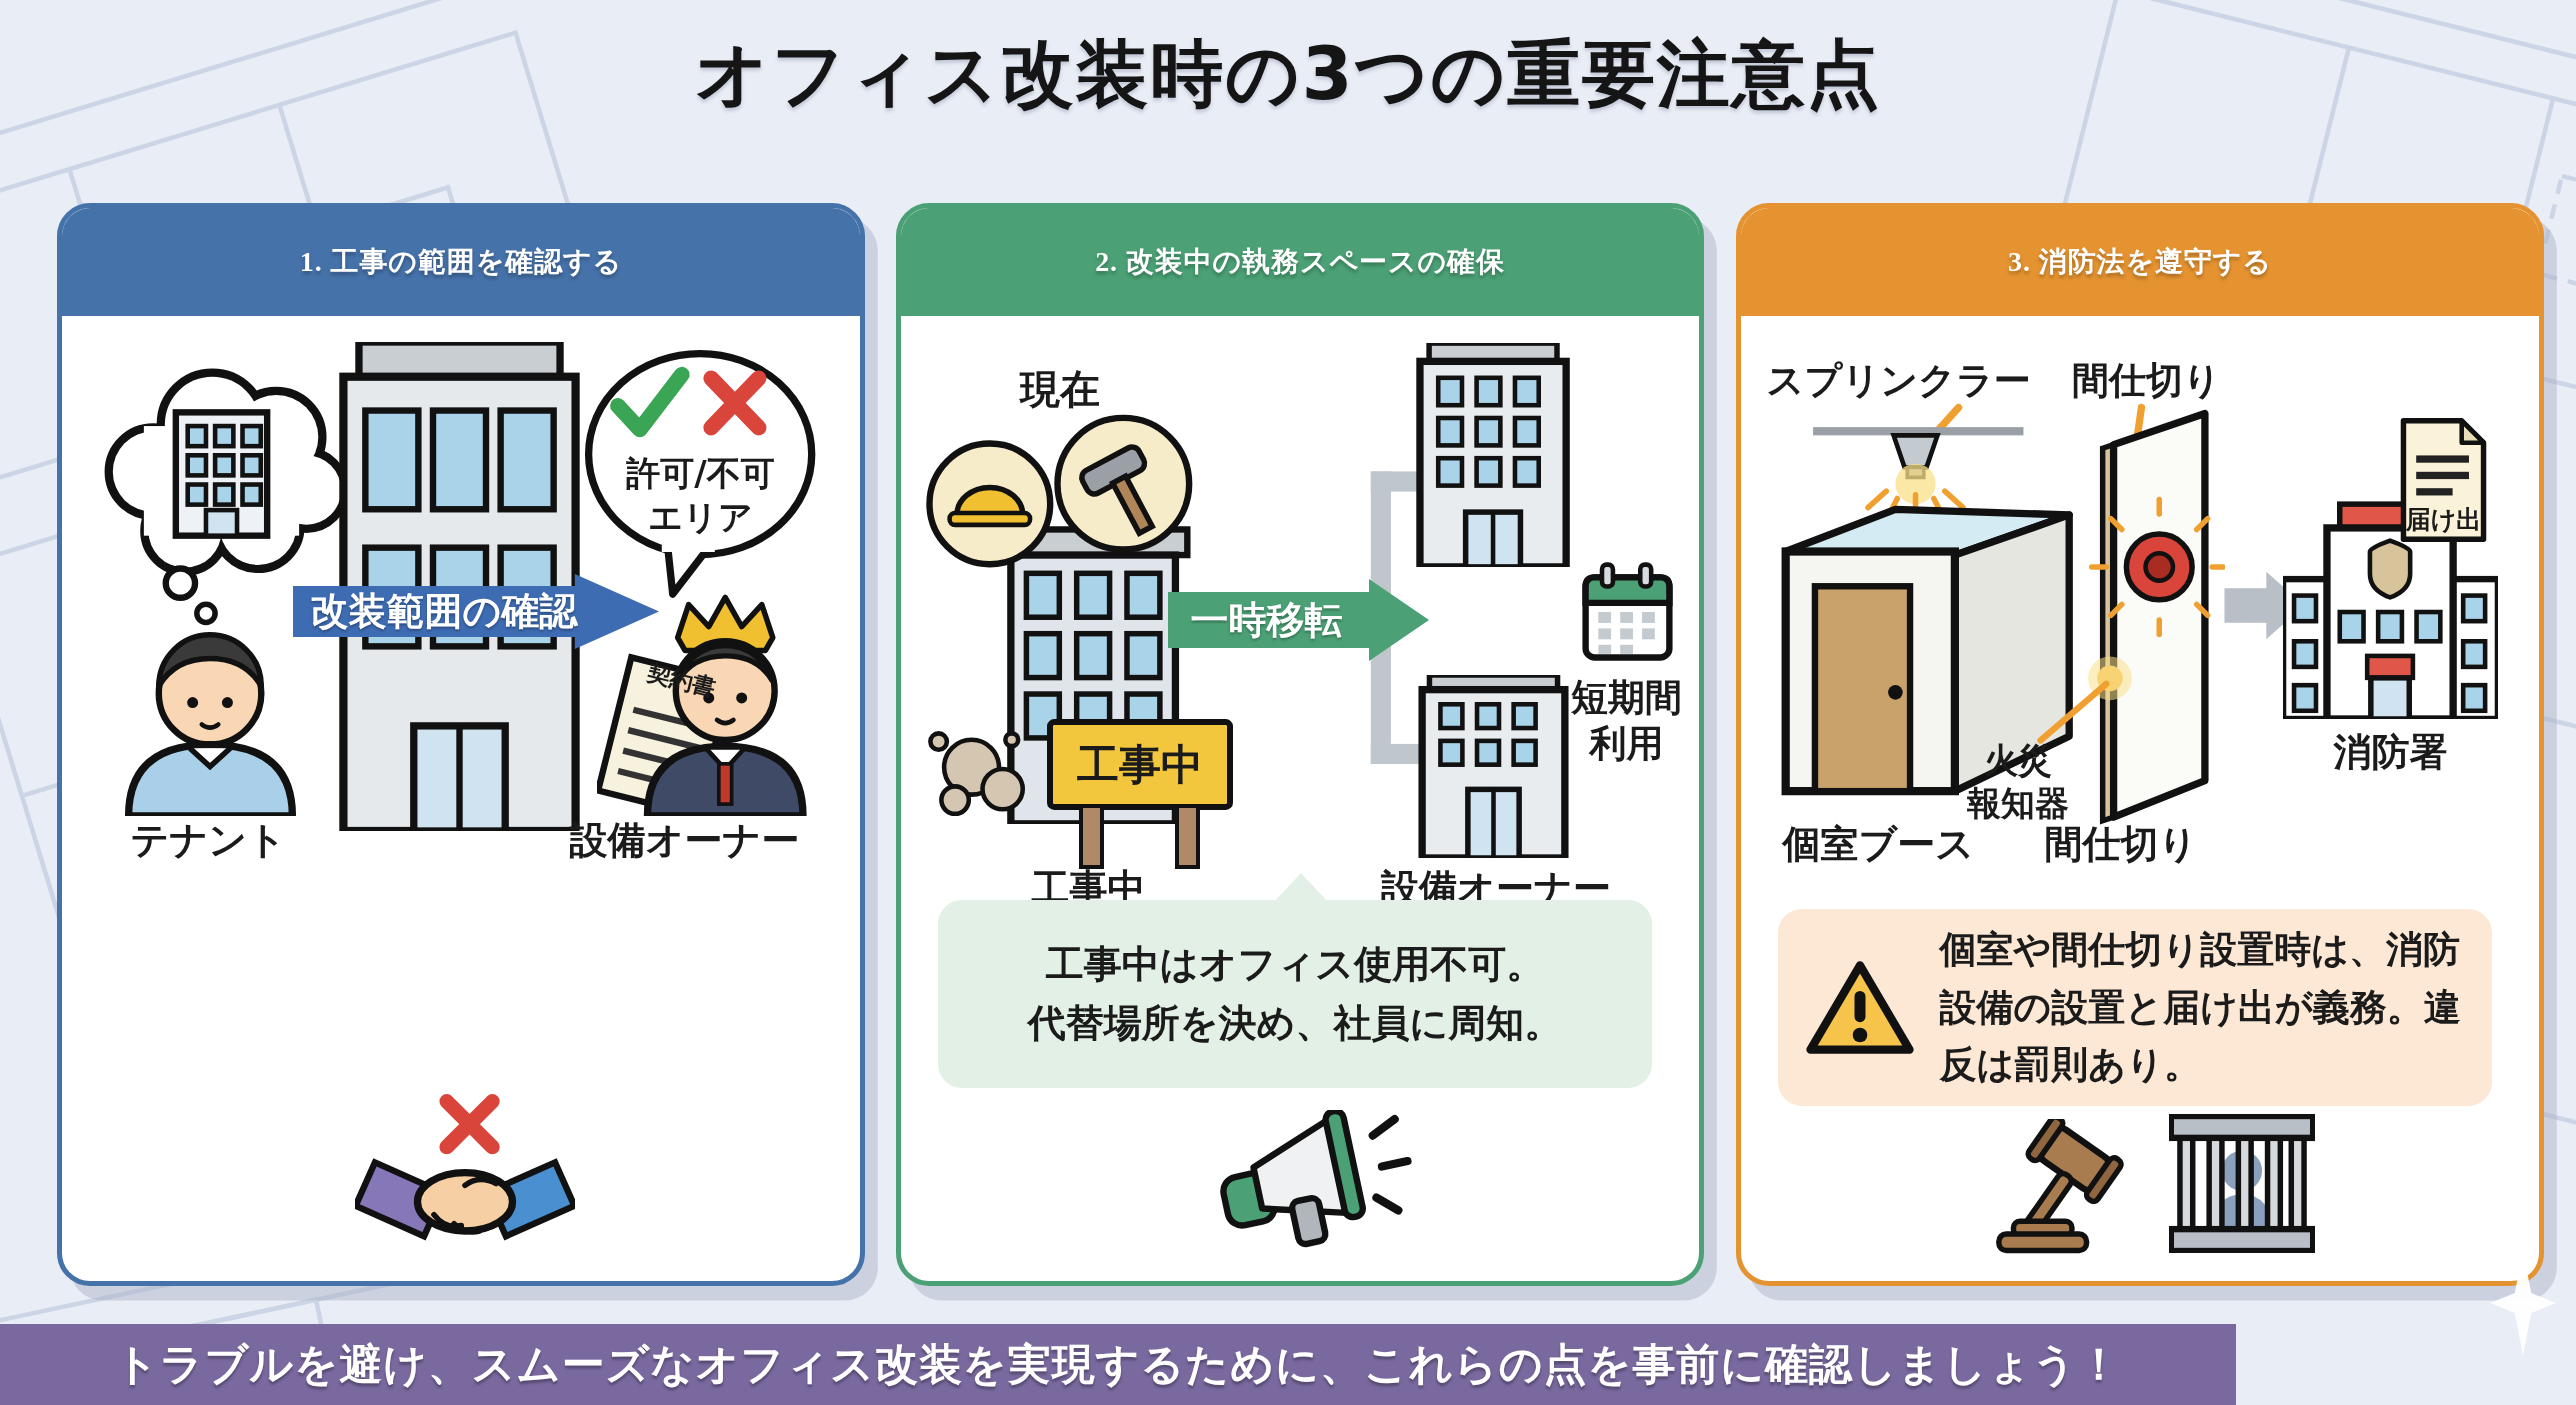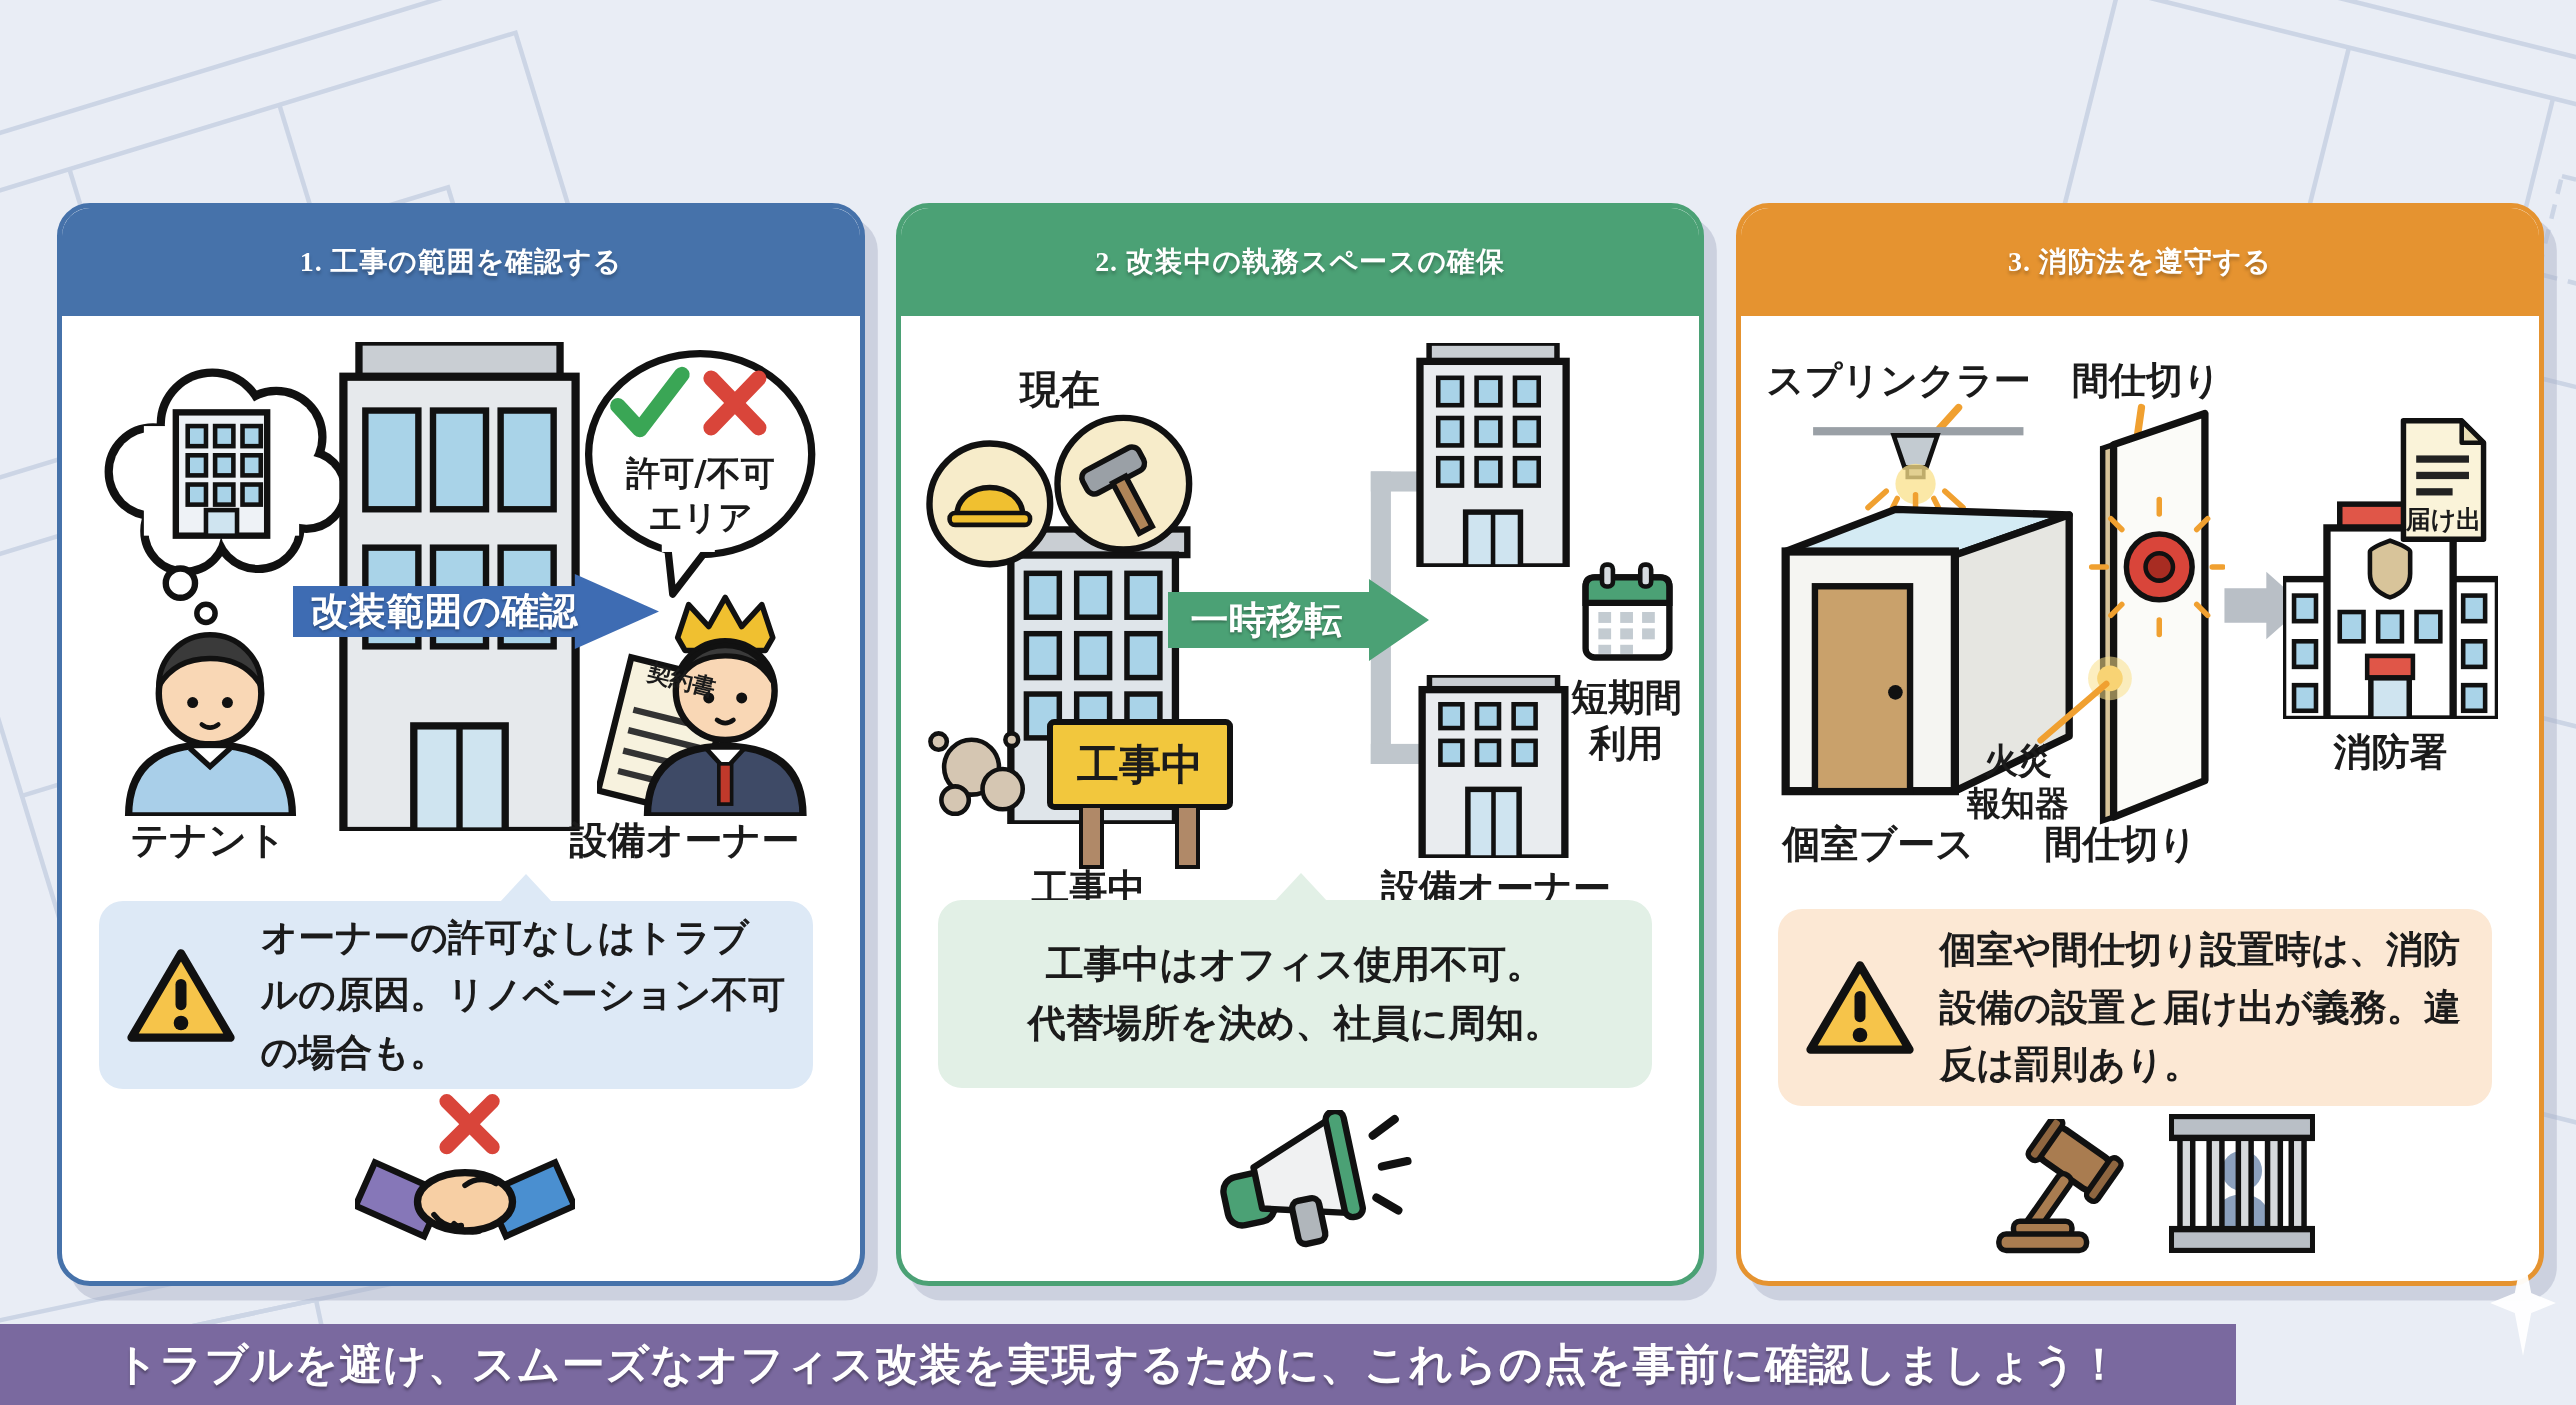--- a/index.html
+++ b/index.html
@@ -103,20 +103,21 @@
       <path d="M2310 5 l-18 -15 18 -15 M3000 5 l18 -15 -18 -15" stroke-width="4"></path>
       <rect x="2850" y="700" width="260" height="420"></rect>
     </g>
     <g transform="rotate(-12 300 1400)">
       <line x1="-60" y1="1380" x2="620" y2="1380"></line>
       <line x1="-60" y1="1430" x2="620" y2="1430"></line>
       <rect x="40" y="1430" width="300" height="200"></rect>
     </g>
   </svg>
 
+  <div class="abs" id="page-title">オフィス改装時の3つの重要注意点</div>
 
   <div class="abs card" id="card1">
     <div class="card-header">1. 工事の範囲を確認する</div>
     <div class="card-body">
 
       <svg class="abs" style="left:27.4px;top:37px;" width="265" height="274" viewBox="0 0 290 300">
         <g stroke="#111" stroke-width="10" fill="#fff">
           <circle cx="70" cy="130" r="48"></circle>
             <circle cx="135" cy="78" r="56"></circle>
           <circle cx="205" cy="92" r="50"></circle>
@@ -215,28 +216,20 @@
         <path d="M131 142 q9 7 18 0" stroke="#111" stroke-width="5" fill="none" stroke-linecap="round"></path>
         <path d="M55 247 q0 -76 85 -76 q85 0 85 76z" fill="#3e4a66" stroke="#111" stroke-width="8"></path>
         <path d="M118 172 l22 24 22 -24z" fill="#fff" stroke="#111" stroke-width="5"></path>
         <rect x="133" y="190" width="14" height="44" fill="#c0392b" stroke="#111" stroke-width="4"></rect>
       </svg>
       <div class="abs" style="left:569px;top:349px;width:101px;text-align:center;font-size:23px;font-weight:800;transform:rotate(14deg);">契約書</div>
 
       <div class="abs label center" style="left:18.3px;top:501px;width:256px;">テナント</div>
       <div class="abs label center" style="left:476px;top:501px;width:293px;">設備オーナー</div>
 
-      <div class="note-box tail-up" id="note1">
-        <svg width="110" height="99" viewBox="0 0 120 104" style="flex:none;">
-          <polygon points="60,6 114,98 6,98" fill="#f6c44a" stroke="#111" stroke-width="9" stroke-linejoin="round"></polygon>
-          <rect x="54" y="34" width="12" height="34" rx="6" fill="#111"></rect>
-          <circle cx="60" cy="82" r="8" fill="#111"></circle>
-        </svg>
-        <div class="note-text">オーナーの許可なしはトラブルの原因。リノベーション不可の場合も。</div>
-      </div>
 
       <svg class="abs" style="left:293px;top:778px;" width="220" height="169" viewBox="0 0 240 185">
         <g>
           <line x1="100" y1="8" x2="150" y2="58" stroke="#d9453a" stroke-width="16" stroke-linecap="round"></line>
           <line x1="150" y1="8" x2="100" y2="58" stroke="#d9453a" stroke-width="16" stroke-linecap="round"></line>
         </g>
         <g transform="rotate(24 55 115)">
           <rect x="8" y="92" width="82" height="52" fill="#8677b8" stroke="#111" stroke-width="7"></rect>
         </g>
         <g transform="rotate(-24 185 115)">

